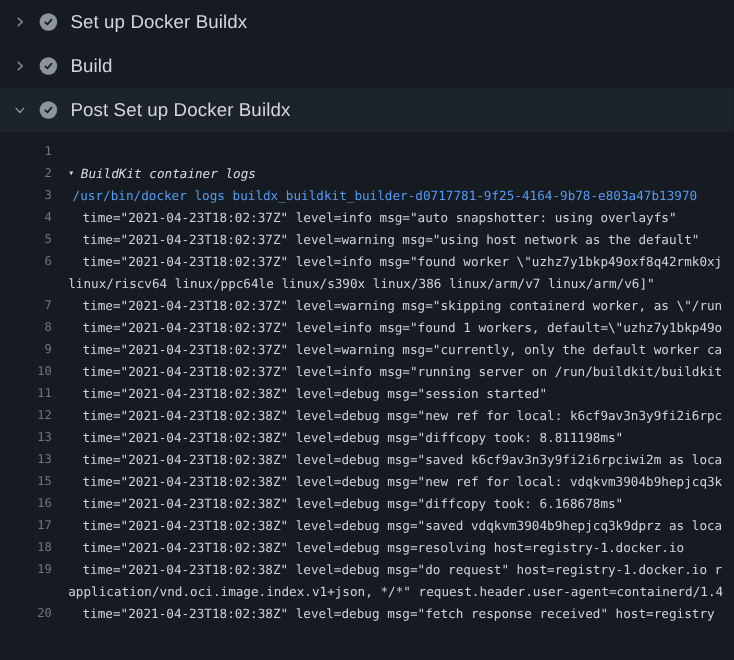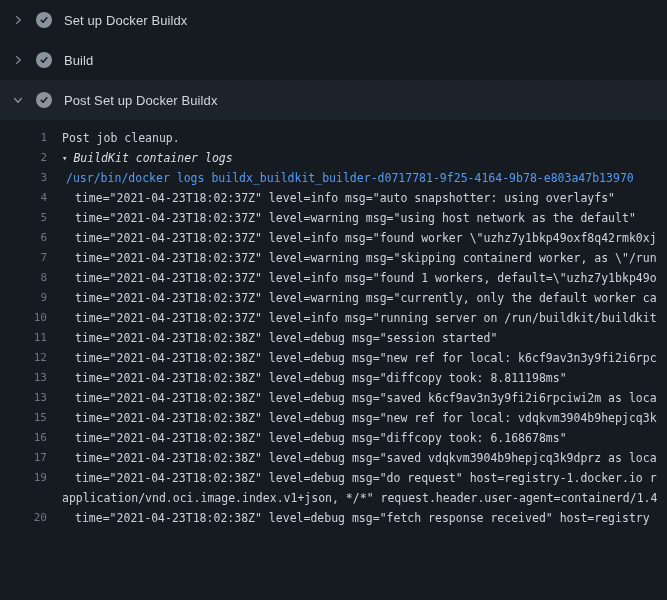--- a/index.html
+++ b/index.html
@@ -33,21 +33,21 @@
   .check {
     width: 16px; height: 16px;
     border-radius: 50%;
     background: #8b949e;
     display: flex; align-items: center; justify-content: center;
     margin-right: 12px;
     flex: 0 0 16px;
   }
   .step-label {
     color: #d1d7dd;
-    font-size: 13px;
+    font-size: 17px;
     font-weight: 500;
     letter-spacing: .1px;
   }
 
   
   .log {
     padding-top: 8px;
     font-family: "DejaVu Sans Mono", monospace;
     font-size: 11.5px;
     color: #cdd3da;
@@ -124,21 +124,20 @@
       <svg width="10" height="10" viewBox="0 0 16 16">
         <path d="M3.5 8.5 L6.5 11.5 L12.5 4.5" fill="none" stroke="#161b22" stroke-width="2.4" stroke-linecap="round" stroke-linejoin="round"></path>
       </svg>
     </span>
     <span class="step-label">Post Set up Docker Buildx</span>
   </div>
 </div>
   <div id="log" class="log">
   <div class="row t-plain">
     <span class="lineno">1</span>
-    <span class="text">Post job cleanup.</span>
   </div>
 
   <div class="row t-group">
     <span class="lineno">2</span>
     <span class="caret">▾</span><span class="text">BuildKit container logs</span>
   </div>
 
   <div class="row t-command">
     <span class="lineno">3</span>
     <span class="text">/usr/bin/docker logs buildx_buildkit_builder-d0717781-9f25-4164-9b78-e803a47b13970</span>
@@ -152,20 +151,24 @@
   <div class="row t-log">
     <span class="lineno">5</span>
     <span class="text">time="2021-04-23T18:02:37Z" level=warning msg="using host network as the default"</span>
   </div>
 
   <div class="row t-log">
     <span class="lineno">6</span>
     <span class="text">time="2021-04-23T18:02:37Z" level=info msg="found worker \"uzhz7y1bkp49oxf8q42rmk0xj</span>
   </div>
 
+  <div class="row t-cont">
+    <span class="lineno"></span>
+    <span class="text">linux/riscv64 linux/ppc64le linux/s390x linux/386 linux/arm/v7 linux/arm/v6]"</span>
+  </div>
 
   <div class="row t-log">
     <span class="lineno">7</span>
     <span class="text">time="2021-04-23T18:02:37Z" level=warning msg="skipping containerd worker, as \"/run</span>
   </div>
 
   <div class="row t-log">
     <span class="lineno">8</span>
     <span class="text">time="2021-04-23T18:02:37Z" level=info msg="found 1 workers, default=\"uzhz7y1bkp49o</span>
   </div>
@@ -208,20 +211,24 @@
   <div class="row t-log">
     <span class="lineno">16</span>
     <span class="text">time="2021-04-23T18:02:38Z" level=debug msg="diffcopy took: 6.168678ms"</span>
   </div>
 
   <div class="row t-log">
     <span class="lineno">17</span>
     <span class="text">time="2021-04-23T18:02:38Z" level=debug msg="saved vdqkvm3904b9hepjcq3k9dprz as loca</span>
   </div>
 
+  <div class="row t-log">
+    <span class="lineno">18</span>
+    <span class="text">time="2021-04-23T18:02:38Z" level=debug msg=resolving host=registry-1.docker.io</span>
+  </div>
 
   <div class="row t-log">
     <span class="lineno">19</span>
     <span class="text">time="2021-04-23T18:02:38Z" level=debug msg="do request" host=registry-1.docker.io r</span>
   </div>
 
   <div class="row t-cont">
     <span class="lineno"></span>
     <span class="text">application/vnd.oci.image.index.v1+json, */*" request.header.user-agent=containerd/1.4</span>
   </div>

